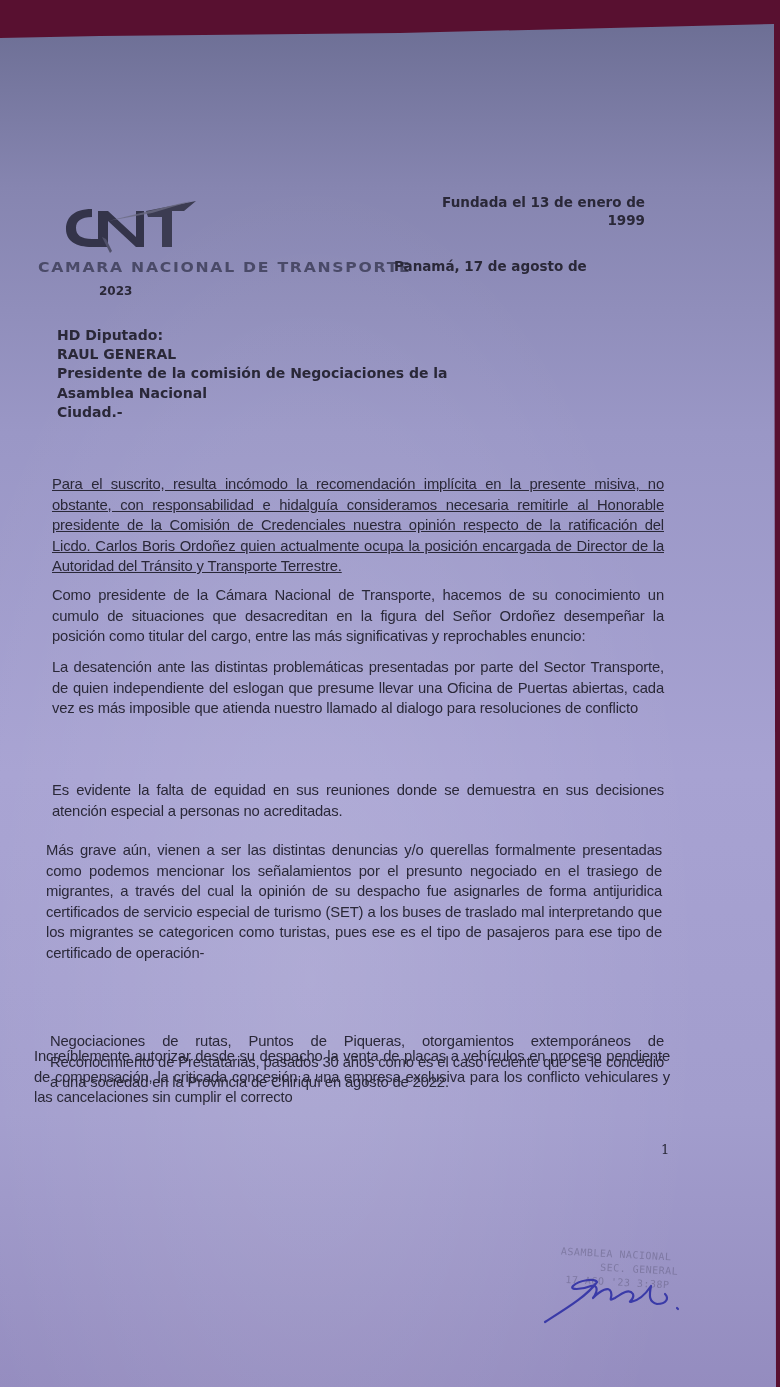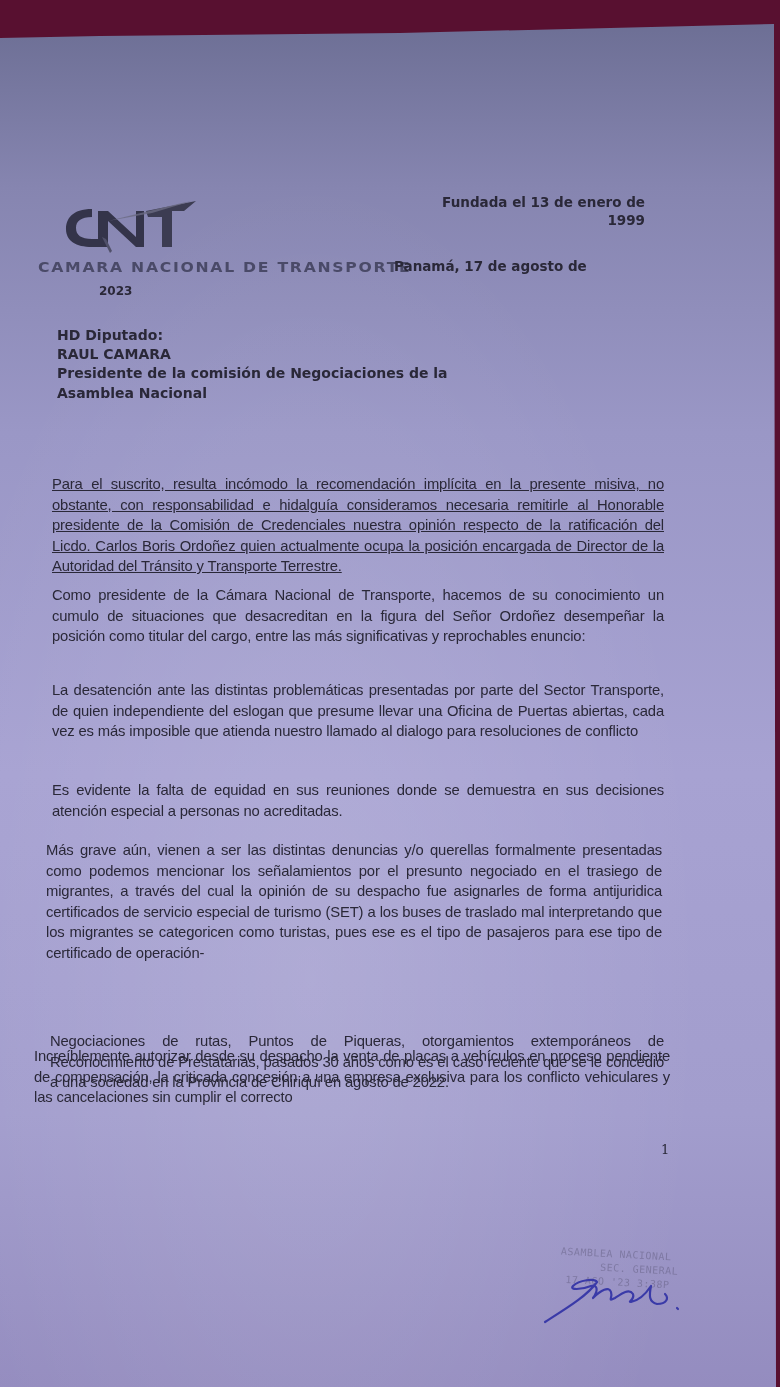--- a/index.html
+++ b/index.html
@@ -99,21 +99,21 @@
     left: 52px;
     width: 612px;
     font-size: 14.8px;
     line-height: 20.6px;
     text-align: justify;
     font-family: "Liberation Sans Narrow", "Liberation Sans", sans-serif;
     letter-spacing: -0.15px;
   }
   .p1 { top: 474px; text-decoration: underline; }
   .p2 { top: 585px; }
-  .p3 { top: 680px; }
+  .p3 { top: 657px; }
   .p4 { top: 780px; }
   .p5 { top: 840px; left: 46px; width: 616px; }
   .p6 { top: 1031px; left: 50px; width: 614px; }
   .p7 { top: 1046px; left: 34px; width: 636px; }
   .page-num {
     left: 661px;
     top: 1142px;
     font-size: 13px;
     font-family: "DejaVu Serif", serif;
   }
@@ -159,23 +159,24 @@
   <div class="text bold founded">
     <div>Fundada el 13 de enero de</div>
     <div>1999</div>
   </div>
 
   <div class="text bold dateline">Panamá, 17 de agosto de</div>
   <div class="text bold year">2023</div>
 
   <div class="text bold addressee">
     <div>HD Diputado:</div>
-    <div>RAUL CAMARA</div>
+    <div>RAUL GENERAL</div>
     <div>Presidente de la comisión de Negociaciones de la</div>
     <div>Asamblea Nacional</div>
+    <div>Ciudad.-</div>
   </div>
 
   <div class="text para p1">Para el suscrito, resulta incómodo la recomendación implícita en la presente misiva, no obstante, con responsabilidad e hidalguía consideramos necesaria remitirle al Honorable presidente de la Comisión de Credenciales nuestra opinión respecto de la ratificación del Licdo. Carlos Boris Ordoñez quien actualmente ocupa la posición encargada de Director de la Autoridad del Tránsito y Transporte Terrestre.</div>
   <div class="text para p2">Como presidente de la Cámara Nacional de Transporte, hacemos de su conocimiento un cumulo de situaciones que desacreditan en la figura del Señor Ordoñez desempeñar la posición como titular del cargo, entre las más significativas y reprochables enuncio:</div>
   <div class="text para p3">La desatención ante las distintas problemáticas presentadas por parte del Sector Transporte, de quien independiente del eslogan que presume llevar una Oficina de Puertas abiertas, cada vez es más imposible que atienda nuestro llamado al dialogo para resoluciones de conflicto</div>
   <div class="text para p4">Es evidente la falta de equidad en sus reuniones donde se demuestra en sus decisiones atención especial a personas no acreditadas.</div>
   <div class="text para p5">Más grave aún,  vienen a ser las distintas denuncias y/o querellas formalmente presentadas como podemos mencionar los señalamientos  por el presunto negociado en el trasiego de migrantes, a través del cual la opinión de su despacho fue asignarles de forma antijuridica certificados de servicio especial de turismo (SET) a los buses de traslado mal interpretando que los migrantes se categoricen como turistas,  pues ese es el tipo de pasajeros para ese tipo de certificado de operación-</div>
   <div class="text para p6">Negociaciones de rutas, Puntos de Piqueras, otorgamientos extemporáneos de Reconocimiento de Prestatarias, pasados 30 años como es el caso  reciente que se le concedió a una sociedad en la Provincia de Chiriquí en agosto de 2022.</div>
   <div class="text para p7">Increíblemente autorizar desde su despacho la venta de placas a vehículos en proceso pendiente de compensación, la criticada concesión a una empresa exclusiva para los conflicto vehiculares y las cancelaciones sin cumplir el correcto</div>
 

